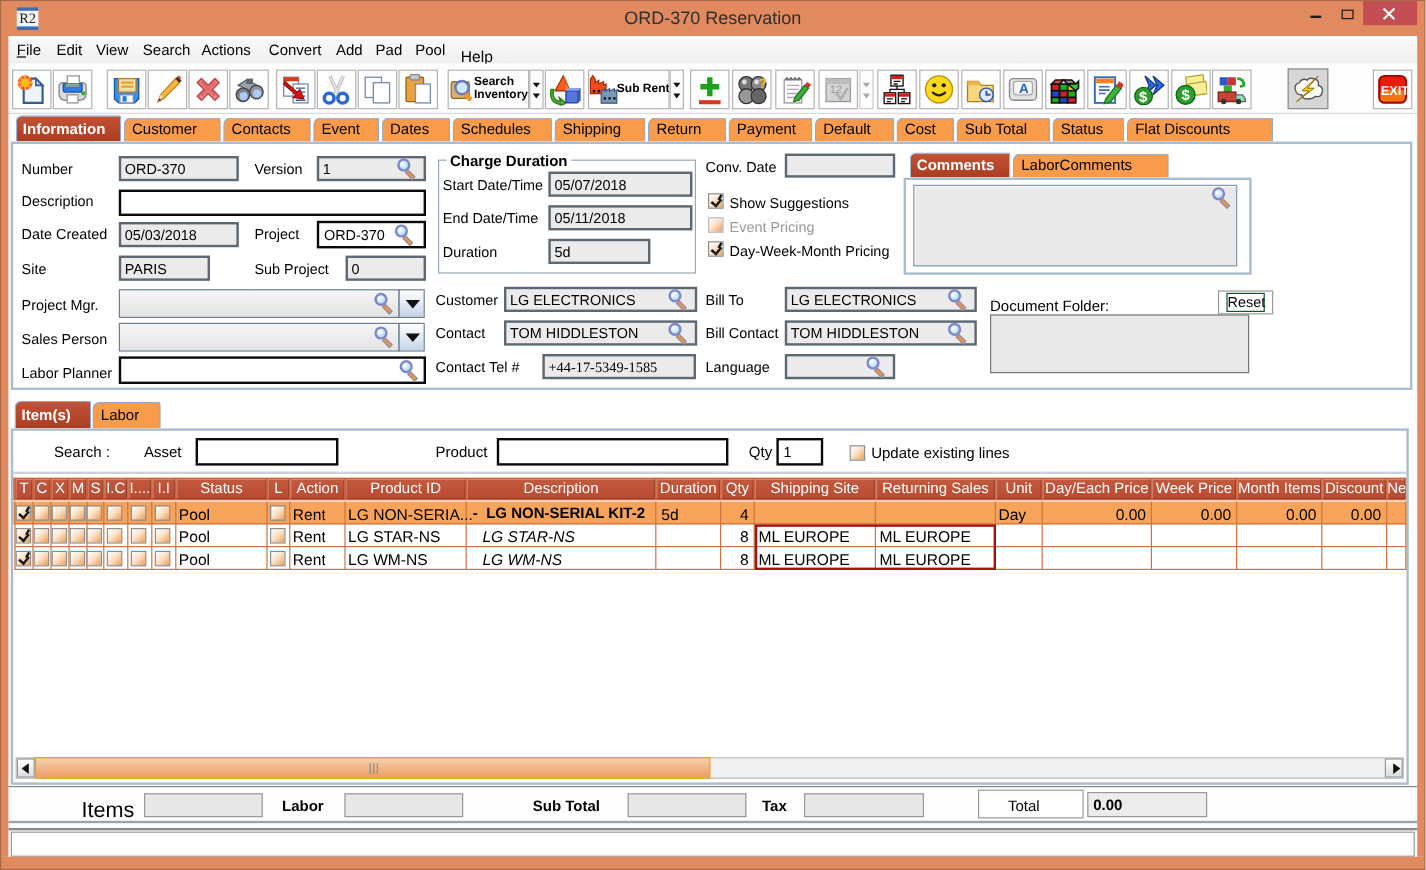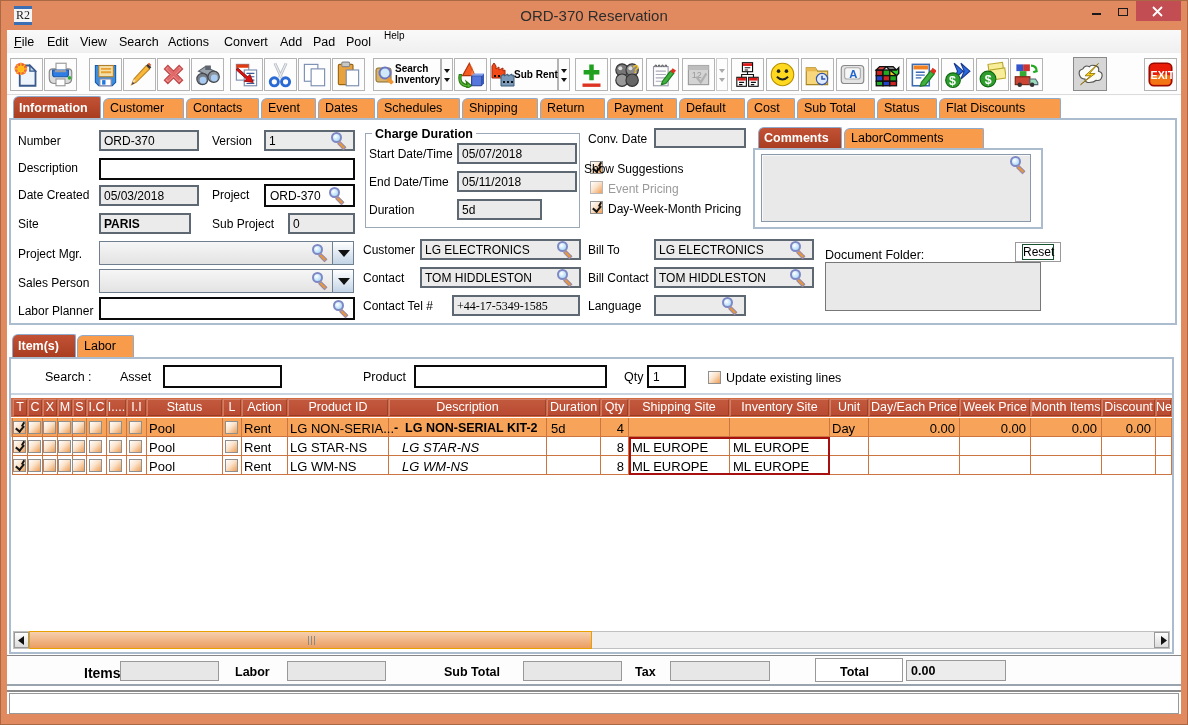--- a/index.html
+++ b/index.html
@@ -39,21 +39,21 @@
 <div class="a" style="left:7px;top:30px;width:1174px;height:23px;background:linear-gradient(#fafafa,#efefef)"></div>
 <div class="a lbl" style="left:14px;top:35px;font-size:12.5px"><span style="text-decoration:underline">F</span>ile</div>
 <div class="a lbl" style="left:47px;top:35px;font-size:12.5px">Edit</div>
 <div class="a lbl" style="left:80px;top:35px;font-size:12.5px">View</div>
 <div class="a lbl" style="left:119px;top:35px;font-size:12.5px">Search</div>
 <div class="a lbl" style="left:168px;top:35px;font-size:12.5px">Actions</div>
 <div class="a lbl" style="left:224px;top:35px;font-size:12.5px">Convert</div>
 <div class="a lbl" style="left:280px;top:35px;font-size:12.5px">Add</div>
 <div class="a lbl" style="left:313px;top:35px;font-size:12.5px">Pad</div>
 <div class="a lbl" style="left:346px;top:35px;font-size:12.5px">Pool</div>
-<div class="a lbl" style="left:384px;top:30px;font-size:10px">Help</div>
+<div class="a lbl" style="left:384px;top:40px;font-size:13px">Help</div>
 <div class="a" style="left:7px;top:53px;width:1174px;height:43px;background:#fdfdfd"></div>
 <div class="tbtn" style="left:10px;width:33px;">
     <svg width="27" height="27" viewBox="0 0 24 24" style="margin:2px 0 0 2px">
       <path d="M6 4h9l5 5v13H6z" fill="#eef4fb" stroke="#3a5a8c" stroke-width="1.6"></path>
       <path d="M15 4l5 5h-5z" fill="#b8d4ee" stroke="#3a5a8c" stroke-width="1.2"></path>
       <circle cx="7" cy="7" r="5.5" fill="#f25022" opacity=".85"></circle>
       <circle cx="7" cy="7" r="3" fill="#ffc81e"></circle>
       <path d="M7 1.5v11M1.5 7h11M3 3l8 8M11 3l-8 8" stroke="#ffb818" stroke-width="1.1"></path>
     </svg>
   </div>
@@ -343,21 +343,21 @@
 <div class="a wfld" style="left:99px;top:158px;width:256px;height:22px;"></div>
 <div class="a lbl" style="left:18px;top:188px;">Date Created</div>
 <div class="a fld" style="left:99px;top:185px;width:100px;height:21px;">05/03/2018</div>
 <div class="a lbl" style="left:212px;top:188px;">Project</div>
 <div class="a wfld" style="left:264px;top:184px;width:91px;height:23px;">ORD-370</div>
 <div class="mag" style="left:329px;top:187px">
     <div class="lens"></div>
     <div class="hdl"></div>
   </div>
 <div class="a lbl" style="left:18px;top:217px;">Site</div>
-<div class="a fld" style="left:99px;top:213px;width:92px;height:21px;font-weight:bold;">PARIS</div>
+<div class="a fld" style="left:99px;top:213px;width:76px;height:21px;">PARIS</div>
 <div class="a lbl" style="left:212px;top:217px;">Sub Project</div>
 <div class="a fld" style="left:288px;top:213px;width:67px;height:21px;">0</div>
 <div class="a lbl" style="left:18px;top:247px;">Project Mgr.</div>
 <div class="a combo" style="left:99px;top:241px;width:234px;height:24px;"></div>
 <div class="mag" style="left:312px;top:244px">
     <div class="lens"></div>
     <div class="hdl"></div>
   </div>
 <div class="ddb" style="left:332px;top:241px;height:24px"></div>
 <div class="a lbl" style="left:18px;top:276px;">Sales Person</div>
@@ -377,21 +377,21 @@
 <div class="a lbl" style="left:372px;top:127px;background:#fff;padding:0 3px;font-weight:bold;font-size:12.5px">Charge Duration</div>
 <div class="a lbl" style="left:369px;top:147px;">Start Date/Time</div>
 <div class="a fld" style="left:457px;top:143px;width:120px;height:21px;">05/07/2018</div>
 <div class="a lbl" style="left:369px;top:175px;">End Date/Time</div>
 <div class="a fld" style="left:457px;top:171px;width:120px;height:21px;">05/11/2018</div>
 <div class="a lbl" style="left:369px;top:203px;">Duration</div>
 <div class="a fld" style="left:457px;top:199px;width:85px;height:21px;">5d</div>
 <div class="a lbl" style="left:588px;top:132px;">Conv. Date</div>
 <div class="a fld" style="left:654px;top:128px;width:92px;height:20px;"></div>
 <div class="cb on" style="left:590px;top:161px"></div>
-<div class="a lbl" style="left:584px;top:162px;">Show Suggestions</div>
+<div class="a lbl" style="left:608px;top:162px;">Show Suggestions</div>
 <div class="cb" style="left:590px;top:181px;border-color:#b8b8b8"></div>
 <div class="a lbl" style="left:608px;top:182px;color:#9a9a9a">Event Pricing</div>
 <div class="cb on" style="left:590px;top:201px"></div>
 <div class="a lbl" style="left:608px;top:202px;">Day-Week-Month Pricing</div>
 <div class="a lbl" style="left:363px;top:243px;">Customer</div>
 <div class="a fld" style="left:420px;top:239px;width:161px;height:21px;">LG ELECTRONICS</div>
 <div class="mag" style="left:557px;top:241px">
     <div class="lens"></div>
     <div class="hdl"></div>
   </div>
@@ -415,21 +415,21 @@
   </div>
 <div class="a lbl" style="left:363px;top:299px;">Contact Tel #</div>
 <div class="a fld" style="left:452px;top:295px;width:128px;height:21px;font-family:Liberation Serif, serif;">+44-17-5349-1585</div>
 <div class="a lbl" style="left:588px;top:299px;">Language</div>
 <div class="a fld" style="left:654px;top:295px;width:92px;height:21px;"></div>
 <div class="mag" style="left:722px;top:297px">
     <div class="lens"></div>
     <div class="hdl"></div>
   </div>
 <div class="tab sel" style="left:758px;top:127px;width:84px;height:21px;line-height:21px">Comments</div>
-<div class="tab" style="left:844px;top:128px;width:140px;height:20px;line-height:19px">LaborComments</div>
+<div class="tab" style="left:844px;top:128px;width:130px;height:20px;line-height:19px">LaborComments</div>
 <div class="a" style="left:753px;top:148px;width:290px;height:81px;border:2px solid #aabccd;background:#fff"></div>
 <div class="a" style="left:761px;top:154px;width:270px;height:68px;background:#e9e9e9;border:1px solid #8a99aa;box-shadow:inset 1px 1px 0 #f8f8f8"></div>
 <div class="mag" style="left:1010px;top:156px">
     <div class="lens"></div>
     <div class="hdl"></div>
   </div>
 <div class="a lbl" style="left:825px;top:248px;font-size:12.5px">Document Folder:</div>
 <div class="a" style="left:1015px;top:242px;width:46px;height:20px;background:#fff;border:1px solid #9a9a9a"></div>
 <div class="a" style="left:1022px;top:244px;width:32px;height:16px;background:#fff;border:1px solid #14532d;font-size:12px;text-align:center;line-height:14px">Reset</div>
 <div class="a" style="left:825px;top:262px;width:216px;height:49px;background:#e9e9e9;border:1px solid #777"></div>
@@ -456,21 +456,21 @@
 <div class="th" style="left:96px;width:19px">I....</div>
 <div class="th" style="left:116px;width:19px">I.I</div>
 <div class="th" style="left:136px;width:75px">Status</div>
 <div class="th" style="left:212px;width:18px">L</div>
 <div class="th" style="left:231px;width:45px">Action</div>
 <div class="th" style="left:277px;width:100px">Product ID</div>
 <div class="th" style="left:378px;width:157px">Description</div>
 <div class="th" style="left:536px;width:53px">Duration</div>
 <div class="th" style="left:590px;width:27px">Qty</div>
 <div class="th" style="left:618px;width:100px">Shipping Site</div>
-<div class="th" style="left:719px;width:99px">Inventory Site</div>
+<div class="th" style="left:719px;width:99px">Returning Sales</div>
 <div class="th" style="left:819px;width:38px">Unit</div>
 <div class="th" style="left:858px;width:90px">Day/Each Price</div>
 <div class="th" style="left:949px;width:70px">Week Price</div>
 <div class="th" style="left:1020px;width:70px">Month Items</div>
 <div class="th" style="left:1091px;width:53px">Discount</div>
 <div class="th" style="left:1145px;width:15px">Ne</div>
 </div>
 <div class="a" style="left:11px;top:418px;width:1161px;height:19px;background:#f7a45a"></div>
 <div class="a" style="left:27px;top:418px;width:1px;height:57px;background:#cc7540"></div>
 <div class="a" style="left:42px;top:418px;width:1px;height:57px;background:#cc7540"></div>
@@ -559,28 +559,28 @@
   </svg>
 <div class="a" style="left:29px;top:631px;width:563px;height:18px;background:linear-gradient(#f6d0ae,#eb9d60);border:1px solid #e8a000"></div>
 <div class="a" style="left:308px;top:636px;width:1px;height:9px;background:#8a8a8a"></div>
 <div class="a" style="left:311px;top:636px;width:1px;height:9px;background:#8a8a8a"></div>
 <div class="a" style="left:314px;top:636px;width:1px;height:9px;background:#8a8a8a"></div>
 <div class="a" style="left:1154px;top:632px;width:15px;height:16px;background:linear-gradient(#fefefe,#dcdcdc);border:1px solid #9a9a9a"></div>
 <svg class="a" style="left:1159px;top:636px" width="8" height="9">
     <path d="M2 0v9l6-4.5z" fill="#111"></path>
   </svg>
 <div class="a" style="left:7px;top:655px;width:1174px;height:31px;background:#fdfdfd;border-top:1px solid #888;border-bottom:2px solid #9aa4ae"></div>
-<div class="a lbl" style="left:84px;top:665px;font-weight:bold;font-size:14px">Items</div>
+<div class="a lbl" style="left:68px;top:665px;font-weight:normal;font-size:18px">Items</div>
 <div class="a" style="left:120px;top:661px;width:99px;height:20px;background:#e7e7e7;border:1px solid #999;font-size:12.5px;padding:2px 0 0 4px"></div>
 <div class="a lbl" style="left:235px;top:665px;font-weight:bold;font-size:12.5px">Labor</div>
 <div class="a" style="left:287px;top:661px;width:99px;height:20px;background:#e7e7e7;border:1px solid #999;font-size:12.5px;padding:2px 0 0 4px"></div>
 <div class="a lbl" style="left:444px;top:665px;font-weight:bold;font-size:12.5px">Sub Total</div>
 <div class="a" style="left:523px;top:661px;width:99px;height:20px;background:#e7e7e7;border:1px solid #999;font-size:12.5px;padding:2px 0 0 4px"></div>
 <div class="a lbl" style="left:635px;top:665px;font-weight:bold;font-size:12.5px">Tax</div>
 <div class="a" style="left:670px;top:661px;width:100px;height:20px;background:#e7e7e7;border:1px solid #999;font-size:12.5px;padding:2px 0 0 4px"></div>
 <div class="a" style="left:815px;top:658px;width:88px;height:24px;background:#fff;border:1px solid #999"></div>
-<div class="a lbl" style="left:840px;top:665px;font-weight:bold;font-size:12.5px">Total</div>
+<div class="a lbl" style="left:840px;top:665px;font-weight:normal;font-size:12.5px">Total</div>
 <div class="a" style="left:906px;top:660px;width:100px;height:21px;background:#ececec;border:1px solid #999;font-size:12.5px;font-weight:bold;padding:3px 0 0 4px">0.00</div>
 <div class="a" style="left:7px;top:690px;width:1174px;height:2px;background:#8b8b8b"></div>
 <div class="a" style="left:9px;top:693px;width:1170px;height:21px;background:#fff;border:1px solid #999"></div>
 <div class="a" style="left:0;top:30px;width:7px;height:684px;background:#e18a5f"></div>
 <div class="a" style="left:1181px;top:30px;width:7px;height:684px;background:#e18a5f"></div>
 <div class="a" style="left:0;top:714px;width:1188px;height:11px;background:#e18a5f"></div>
 <div class="a" style="left:0;top:0;width:1188px;height:725px;border:1px solid #aa6844;pointer-events:none"></div>
 </body></html>

